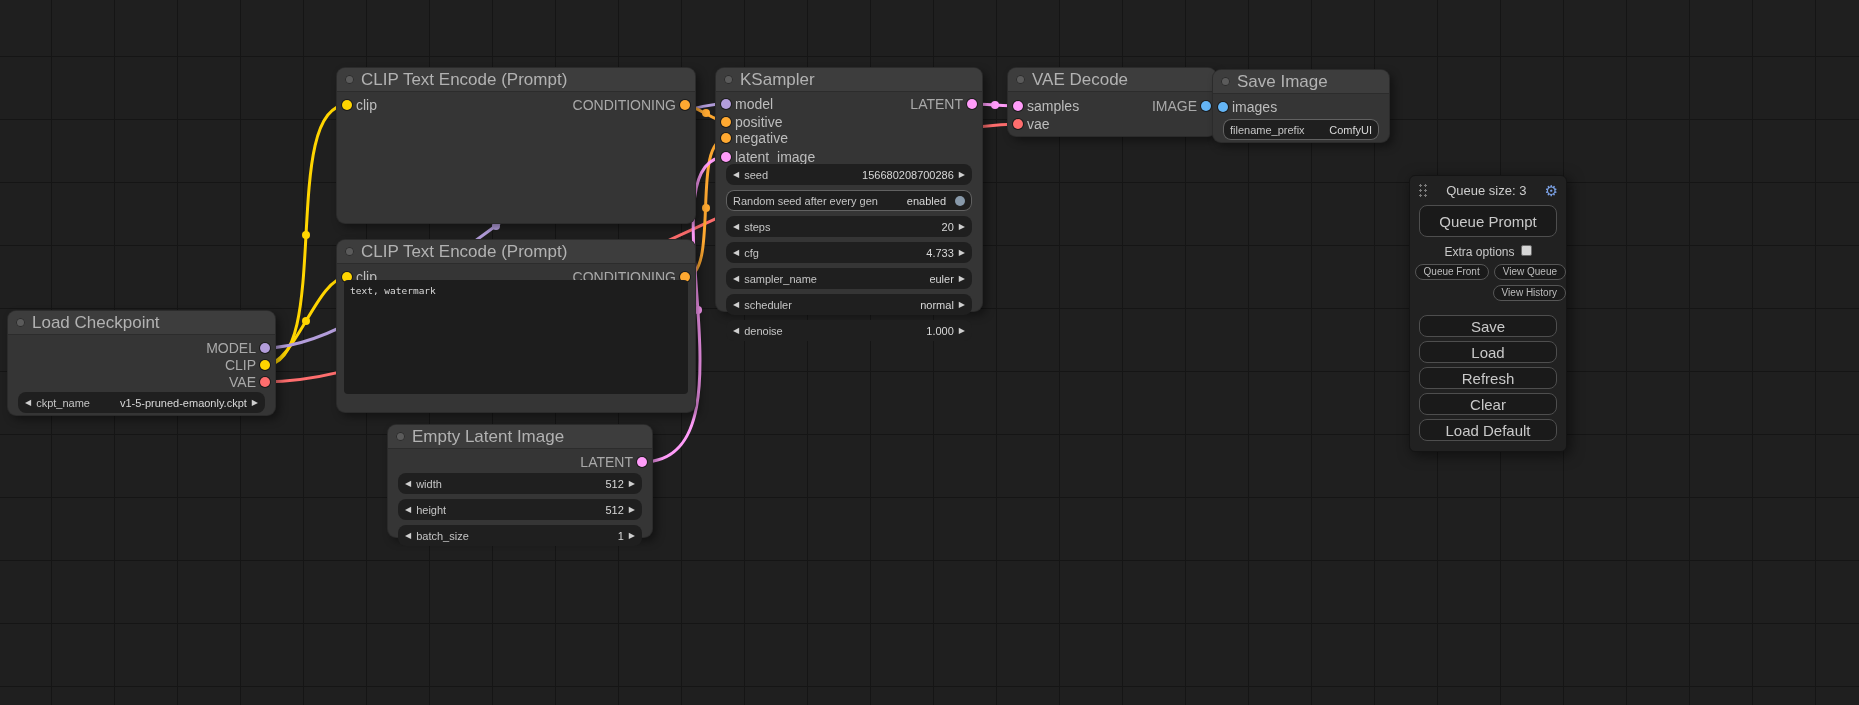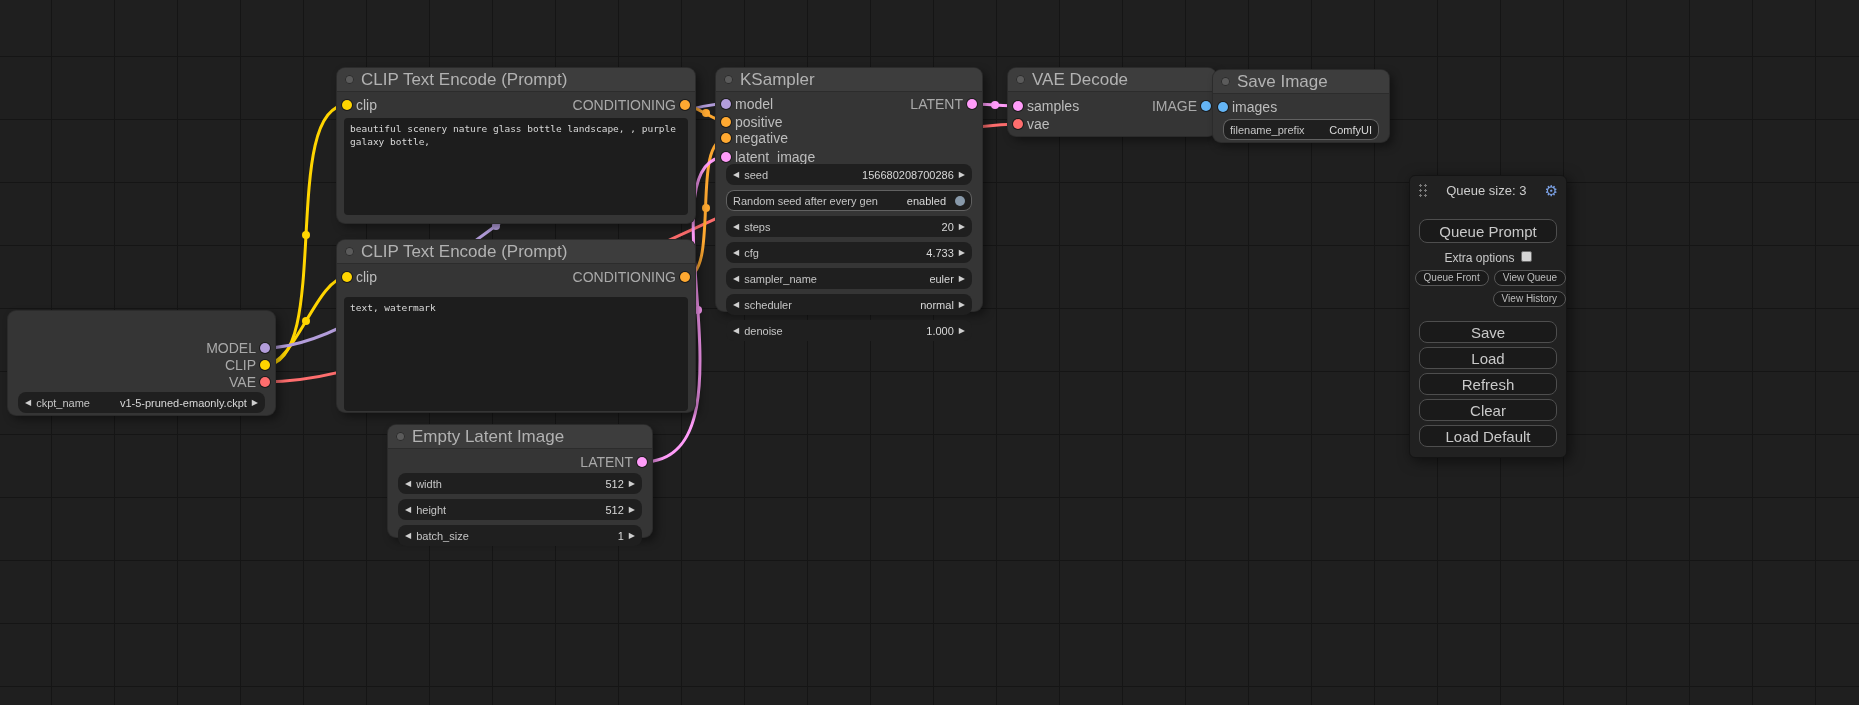--- a/index.html
+++ b/index.html
@@ -53,21 +53,21 @@
   .menu-header{display:flex;align-items:center;padding:7px 8px 5px}
   .drag-handle{width:10px;height:15px;flex:none;
     background-image:radial-gradient(circle,#7a7a7a 1.1px,transparent 1.4px);
     background-size:5px 5px}
   .menu-title{flex:1;text-align:center;font-size:13px;color:#cdcdcd}
   .gear{font-size:15px;color:#7aa0e4;line-height:1;flex:none}
   button{font-family:inherit;cursor:pointer}
   .btn{display:block;width:calc(100% - 18px);margin:4px auto 0;background:#1a1a1a;
     border:1px solid #4e4e4e;border-radius:8px;color:#c9c9c9;font-size:15px;height:22px;
     line-height:19px;text-align:center}
-  .btn.primary{height:24px;line-height:21px;margin-top:16px}
+  .btn.primary{height:32px;line-height:21px;margin-top:2px}
   .extra-row{margin-top:8px;display:flex;justify-content:center;gap:6px;
     font-size:12px;color:#c9c9c9}
   .checkbox{width:11px;height:11px;background:#d6d6d6;border:1px solid #6a6a6a;border-radius:2px}
   .pill-row{margin-top:5px;display:flex;justify-content:flex-end;gap:5px}
   .pill{background:#1a1a1a;border:1px solid #565656;border-radius:10px;font-size:10px;
     color:#bdbdbd;padding:1px 8px;line-height:12px}
   .gap{height:10px}
 </style>
 </head>
 <body>
@@ -89,20 +89,24 @@
     <circle class="middot model" cx="496" cy="226" r="4"></circle>
     <circle class="middot vae" cx="642" cy="253" r="4"></circle>
     <circle class="middot conditioning" cx="706" cy="113" r="4"></circle>
     <circle class="middot conditioning" cx="706" cy="208" r="4"></circle>
     <circle class="middot latent" cx="698" cy="310" r="4"></circle>
     <circle class="middot latent" cx="995" cy="105" r="4"></circle>
     <circle class="middot image" cx="1198" cy="106" r="4"></circle>
   </svg>
 
   <div class="node" style="left:8px;top:311px;width:267px;height:104px">
+    <div class="node-title">
+      <span class="title-dot"></span>
+      <span>Load Checkpoint</span>
+    </div>
     <div class="slot out" style="top:30px">
       <span>MODEL</span>
       <span class="slotdot model"></span>
     </div>
     <div class="slot out" style="top:47px">
       <span>CLIP</span>
       <span class="slotdot clip"></span>
     </div>
     <div class="slot out" style="top:64px">
       <span>VAE</span>
@@ -124,37 +128,36 @@
       <span>CLIP Text Encode (Prompt)</span>
     </div>
     <div class="slot in" style="top:30px">
       <span>clip</span>
       <span class="slotdot clip"></span>
     </div>
     <div class="slot out" style="top:30px">
       <span>CONDITIONING</span>
       <span class="slotdot conditioning"></span>
     </div>
-    <div class="textbox" style="top:50px;height:97px">beautiful scenery nature glass bottle landscape, , purple galaxy bottle,</div>
   </div>
 
   <div class="node" style="left:337px;top:240px;width:358px;height:172px">
     <div class="node-title">
       <span class="title-dot"></span>
       <span>CLIP Text Encode (Prompt)</span>
     </div>
     <div class="slot in" style="top:30px">
       <span>clip</span>
       <span class="slotdot clip"></span>
     </div>
     <div class="slot out" style="top:30px">
       <span>CONDITIONING</span>
       <span class="slotdot conditioning"></span>
     </div>
-    <div class="textbox" style="top:57px;height:114px">text, watermark</div>
+    <div class="textbox" style="top:40px;height:114px">text, watermark</div>
   </div>
 
   <div class="node" style="left:388px;top:425px;width:264px;height:112px">
     <div class="node-title">
       <span class="title-dot"></span>
       <span>Empty Latent Image</span>
     </div>
     <div class="slot out" style="top:30px">
       <span>LATENT</span>
       <span class="slotdot latent"></span>

